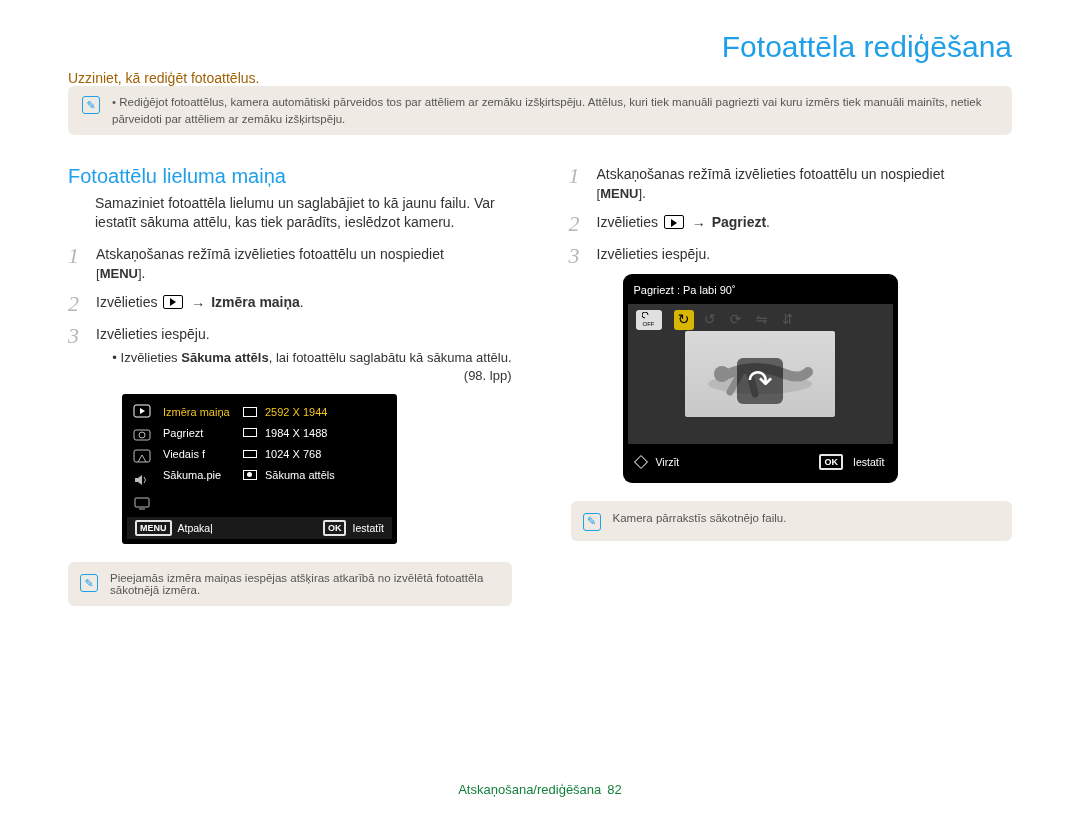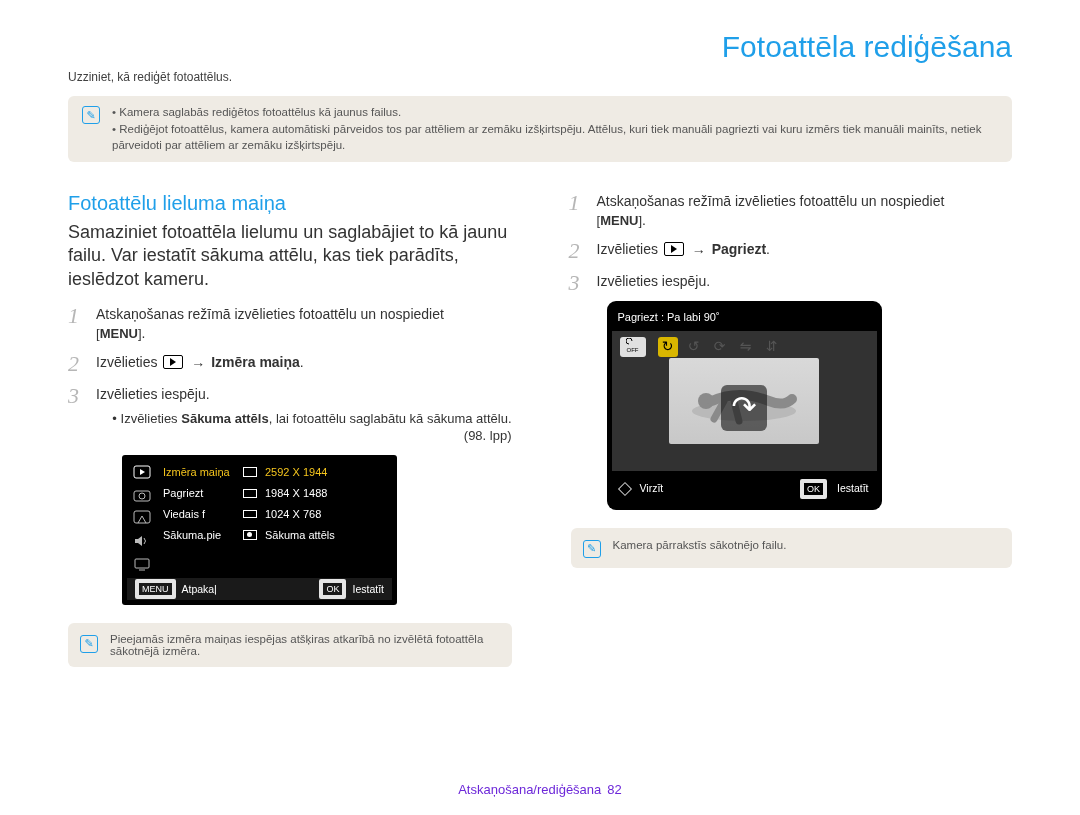--- a/index.html
+++ b/index.html
@@ -14,23 +14,22 @@
     position: relative;
   }
   .page-title {
     font-size: 30px;
     color: #1f9fe9;
     font-weight: 500;
     margin-bottom: 6px;
     text-align: right;
   }
   .subtitle {
-    font-size: 12px;
-    color: #404040;
-    margin-bottom: 12px;
+    font-size: 14px;
+    color: #a16207;
   }
   .info-box {
     background: #efebe4;
     border-radius: 6px;
     padding: 8px 14px 8px 14px;
     display: flex;
     gap: 12px;
     font-size: 11.5px;
     color: #555;
     align-items: flex-start;
@@ -47,24 +46,25 @@
   .columns { display:flex; gap: 57px; margin-top: 30px; }
   .col { flex:1; }
 
   .section-title {
     color: #1f9fe9;
     font-size: 20px;
     font-weight: 500;
     margin-bottom: 6px;
   }
   .section-desc {
-    font-size: 18px;
+    font-size: 14px;
     color: #333;
     line-height: 1.3;
     margin-bottom: 14px;
+    margin-left: 27px;
   }
 
   .steps { list-style:none; }
   .step { display:flex; gap:10px; margin-bottom:10px; font-size: 14px; line-height:1.35;}
   .step-num {
     font-family: Georgia, 'Times New Roman', serif;
     font-style: italic;
     font-size: 22px;
     color: #b6b6b6;
     width: 18px;
@@ -103,33 +103,33 @@
   .sic.sel svg { stroke:#fff; }
   .lcd-list { flex:1; padding:2px 2px; }
   .lrow { display:flex; align-items:center; gap:8px; padding:2px 4px; height:21px;}
   .lrow.sel { color:#f5c51d; }
   .lrow .lbl { width:72px; overflow:hidden; white-space:nowrap;}
   .lrow .mini { width:14px; height:10px; border:1px solid #fff; position:relative; }
   .lrow .mini.s2 { height:9px; }
   .lrow .mini.s3 { height:8px; }
   .lrow .mini.start::after { content:""; position:absolute; left:3px; top:1px; width:5px; height:5px; background:#fff; border-radius:50%;}
   .lcd-foot { height:22px; background:#1a1a1a; display:flex; align-items:center; gap:6px; padding:0 8px; font-size:10.5px; margin-top:2px;}
-  .tag { display:inline-block; border:4px solid #e5e5e5; border-radius:2px; padding:0 3px; font-size:9px; line-height:12px;}
+  .tag { display:inline-block; border:2px solid #e5e5e5; border-radius:2px; padding:0 3px; font-size:9px; line-height:12px;font-weight:bold;}
 
   
   .small-note {
     margin-top: 18px;
     background:#efebe4; border-radius:6px; padding:10px 12px;
     display:flex; gap:12px; font-size:11.5px; color:#555;
     align-items:flex-start;
   }
 
   
   .lcd2 {
-    width: 275px; margin-top:10px; margin-left:10px;
+    width: 275px; margin-top:10px; margin-left:26px;
     background:#000; border-radius:9px; padding:5px; color:#fff; font-size:11px;
   }
   .lcd2-head{ padding:4px 6px; font-size:11px;}
   .lcd2-canvas{
     height:140px; background:#323232; margin:2px 0; position:relative; overflow:hidden;
     display:flex; align-items:center; justify-content:center;
   }
   .photo {
     width:150px; height:86px; background:linear-gradient(#d9d9d9,#c8c8c8);
     border-radius:2px; position:relative;
@@ -147,34 +147,33 @@
     color:#000; font-size:6px; display:flex; flex-direction:column; align-items:center; justify-content:center;
   }
   .rot-icons { position:absolute; left:46px; top:6px; display:flex; gap:6px; }
   .rot-icons span { width:20px;height:20px;display:flex;align-items:center;justify-content:center;color:#555;font-size:14px;}
   .rot-icons span.sel{ background:#d9b600; color:#000; border-radius:3px; }
   .lcd2-foot{ height:22px; background:#000; display:flex; align-items:center; gap:10px; padding:16px 8px; font-size:10.5px;}
   .diamond { display:inline-block; width:10px;height:10px; transform:rotate(45deg); border:1px solid #ccc;}
 
   .footer {
     position:absolute; bottom:18px; left:0; right:0; text-align:center;
-    font-size:13px; color:#6d28d9;
+    font-size:13px; color:#15803d;
   }
   .footer .pg { margin-left:6px; }
 </style>
 </head>
 <body>
 
 <div class="page-title">Fotoattēla rediģēšana</div>
 <div class="subtitle">Uzziniet, kā rediģēt fotoattēlus.</div>
 
 <div class="info-box">
   <div class="info-icon">✎</div>
   <ul>
-    <li>Kamera saglabās rediģētos fotoattēlus kā jaunus failus.</li>
     <li>Rediģējot fotoattēlus, kamera automātiski pārveidos tos par attēliem ar zemāku izšķirtspēju. Attēlus, kuri tiek manuāli pagriezti vai kuru izmērs tiek manuāli mainīts, netiek pārveidoti par attēliem ar zemāku izšķirtspēju.</li>
   </ul>
 </div>
 
 <div class="columns">
 
   <div class="col">
     <div class="section-title">Fotoattēlu lieluma maiņa</div>
     <div class="section-desc">Samaziniet fotoattēla lielumu un saglabājiet to kā jaunu failu. Var iestatīt sākuma attēlu, kas tiek parādīts, ieslēdzot kameru.</div>
 

